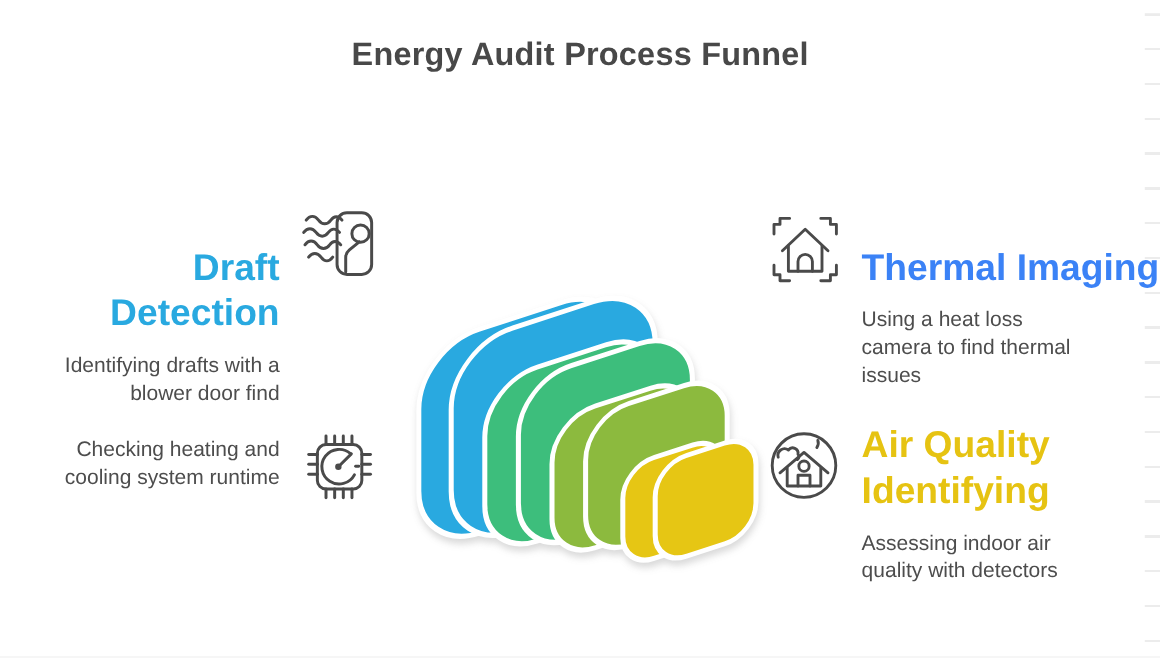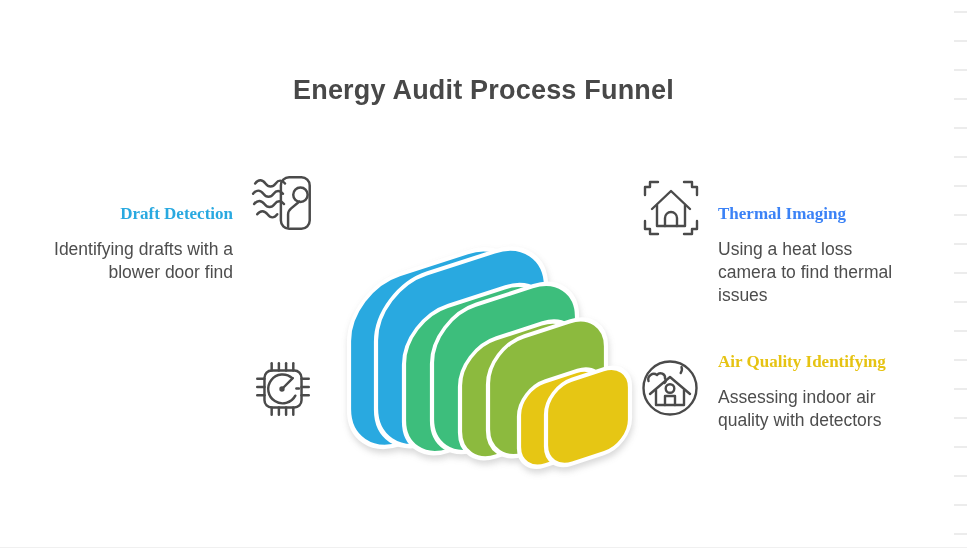--- a/index.html
+++ b/index.html
@@ -9,25 +9,24 @@
     background:#ffffff;
     overflow:hidden;
     font-family:"Liberation Sans", sans-serif;
     color:#4d4d4d;
   }
   .page-title{
     position:absolute;left:0;top:30px;width:100%;
     text-align:center;
     font-size:27px;font-weight:bold;color:#484848;
     letter-spacing:.2px;
-    margin-top:45px;
   }
   .block{position:absolute;}
   .block h2{
-    margin:0;font-size:17px;font-weight:bold;line-height:1.22;font-family:Liberation Serif, serif;
+    margin:0;font-size:31px;font-weight:bold;line-height:1.22;
   }
   .block p{
     margin:13px 0 0 0;font-size:17.5px;line-height:1.33;color:#4d4d4d;
   }
   .left-col{text-align:right;}
   .right-col{text-align:left;}
   .c-cyan{color:#29a9e0;}
   .c-olive{color:#8cbe3f;}
   .c-emerald{color:#3b82f6;}
   .c-yellow{color:#e6c312;}
@@ -73,20 +72,21 @@
       <circle cx="49" cy="25" r="7"></circle>
       <path d="M37 56 V44 c0-2.6 1.1-4.2 3-5.8 l8-6.6"></path>
       <path d="M5 14 c3-4 7-4 10 0 c3 4 7 4 10 0 c2.5-3.4 6-3.8 9 0"></path>
       <path d="M3 24 c3-4 7-4 10 0 c3 4 7 4 10 0 c2.5-3.4 6-3.8 9 0"></path>
       <path d="M4 34 c3-4 7-4 10 0 c3 4 7 4 10 0 c2.5-3.4 6-3.8 9 0"></path>
       <path d="M7 44 c3-4 7-4 10 0 c3 4 6.5 4 9.5 0"></path>
     </svg>
   </div>
 
   <div class="block left-col" style="left:18px;top:350px;width:215px;">
+    <p>Checking heating and cooling system runtime</p>
   </div>
   <div class="icon" style="left:248px;top:354px;">
     <svg width="70" height="70" viewBox="0 0 68 68">
       <rect x="16" y="16" width="36" height="36" rx="7"></rect>
       <line x1="23" y1="9" x2="23" y2="16"></line>
       <line x1="30" y1="9" x2="30" y2="16"></line>
       <line x1="37" y1="9" x2="37" y2="16"></line>
       <line x1="44" y1="9" x2="44" y2="16"></line>
       <line x1="23" y1="52" x2="23" y2="59"></line>
       <line x1="30" y1="52" x2="30" y2="59"></line>

